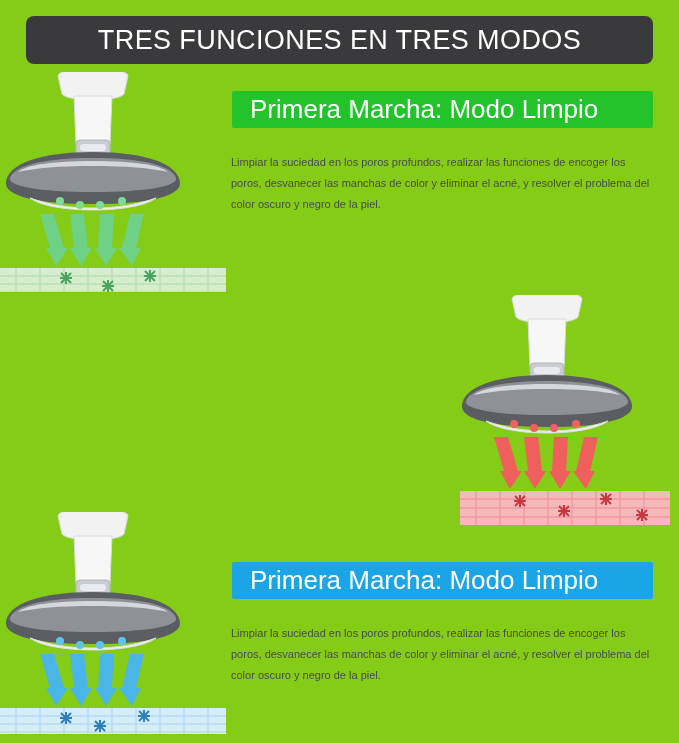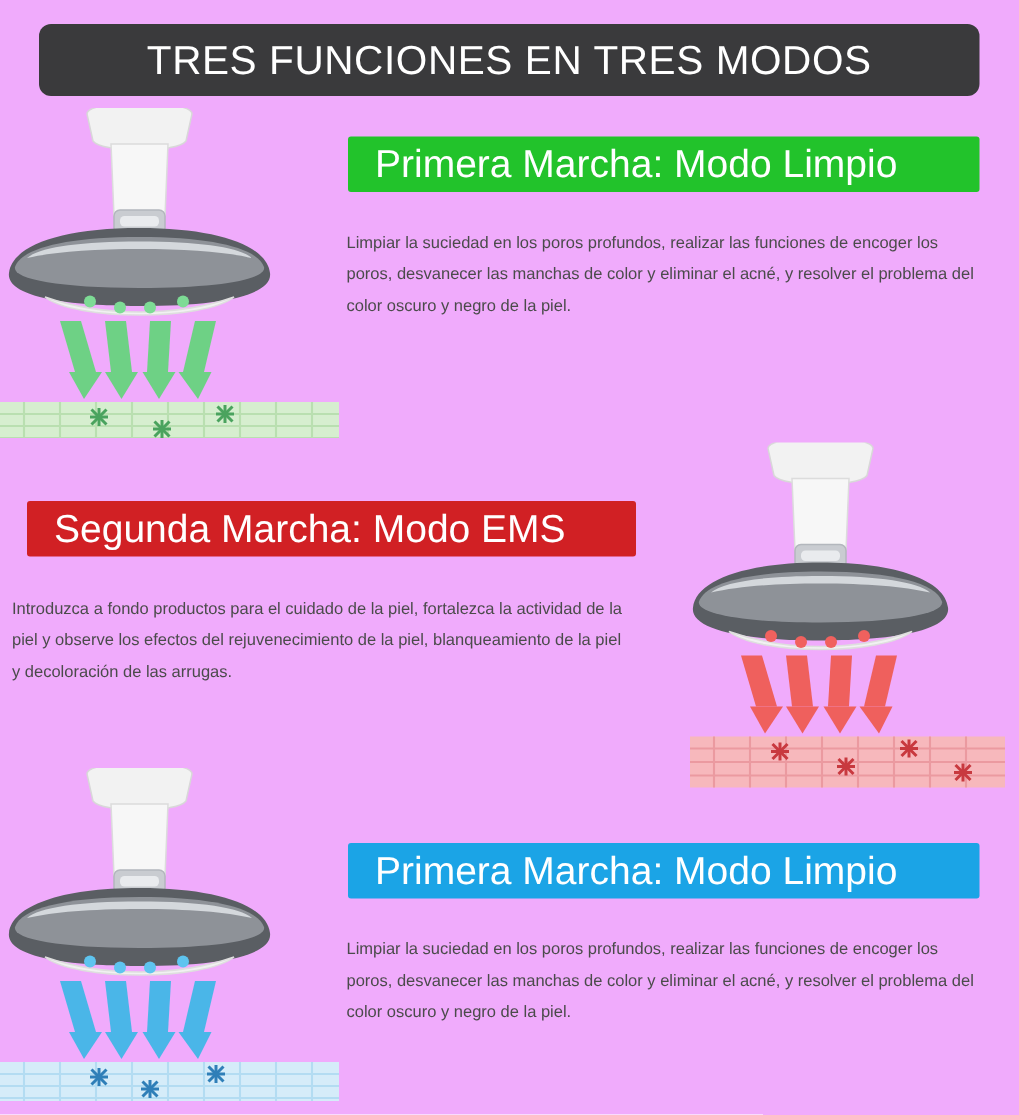--- a/index.html
+++ b/index.html
@@ -9,21 +9,21 @@
     width: 679px;
     height: 743px;
     background: #ffffff;
     font-family: "DejaVu Sans", sans-serif;
   }
   .page {
     position: relative;
     width: 679px;
     height: 743px;
     overflow: hidden;
-    background: #f0abfc;
+    background: #84cc16;
   }
 
   
   .header-banner {
     position: absolute;
     left: 26px;
     top: 16px;
     width: 627px;
     height: 48px;
     background: #3a3a3c;
@@ -161,24 +161,20 @@
         </g>
       </g>
     </svg>
   </div>
 
   <div class="label-bar" id="bar-1">
     <span>Primera Marcha: Modo Limpio</span>
   </div>
   <div class="para" id="para-1">Limpiar la suciedad en los poros profundos, realizar las funciones de encoger los poros, desvanecer las manchas de color y eliminar el acné, y resolver el problema del color oscuro y negro de la piel.</div>
 
-  <div class="label-bar" id="bar-2">
-    <span>Segunda Marcha: Modo EMS</span>
-  </div>
-  <div class="para" id="para-2">Introduzca a fondo productos para el cuidado de la piel, fortalezca la actividad de la piel y observe los efectos del rejuvenecimiento de la piel, blanqueamiento de la piel y decoloración de las arrugas.</div>
 
   <div class="illus" id="illus-2">
     <svg width="210" height="232" viewBox="0 0 210 232" xmlns="http://www.w3.org/2000/svg">
       <path d="M52 4 C52 -6 122 -6 122 4 L118 22 C112 30 62 30 56 22 Z" fill="#f2f2f2" stroke="#d8d8d8" stroke-width="1"></path>
       <path d="M68 24 L106 24 L104 72 L70 72 Z" fill="#f7f7f7" stroke="#dcdcdc" stroke-width="1"></path>
       <rect x="70" y="68" width="34" height="16" rx="4" fill="#c9ccd1" stroke="#b3b7bd"></rect>
       <rect x="74" y="72" width="26" height="7" rx="3" fill="#e9ebee"></rect>
       <path d="M2 110 C4 92 36 80 87 80 C138 80 170 92 172 110 C174 124 142 132 87 132 C32 132 0 124 2 110 Z" fill="#5a5e63"></path>
       <path d="M6 106 C10 94 38 86 87 86 C136 86 164 94 168 106 C170 114 140 120 87 120 C34 120 4 114 6 106 Z" fill="#8e9298"></path>
       <path d="M14 100 C22 93 48 89 87 89 C126 89 152 93 160 100 C142 96 118 94 87 94 C56 94 32 96 14 100 Z" fill="#d4d8dc"></path>

